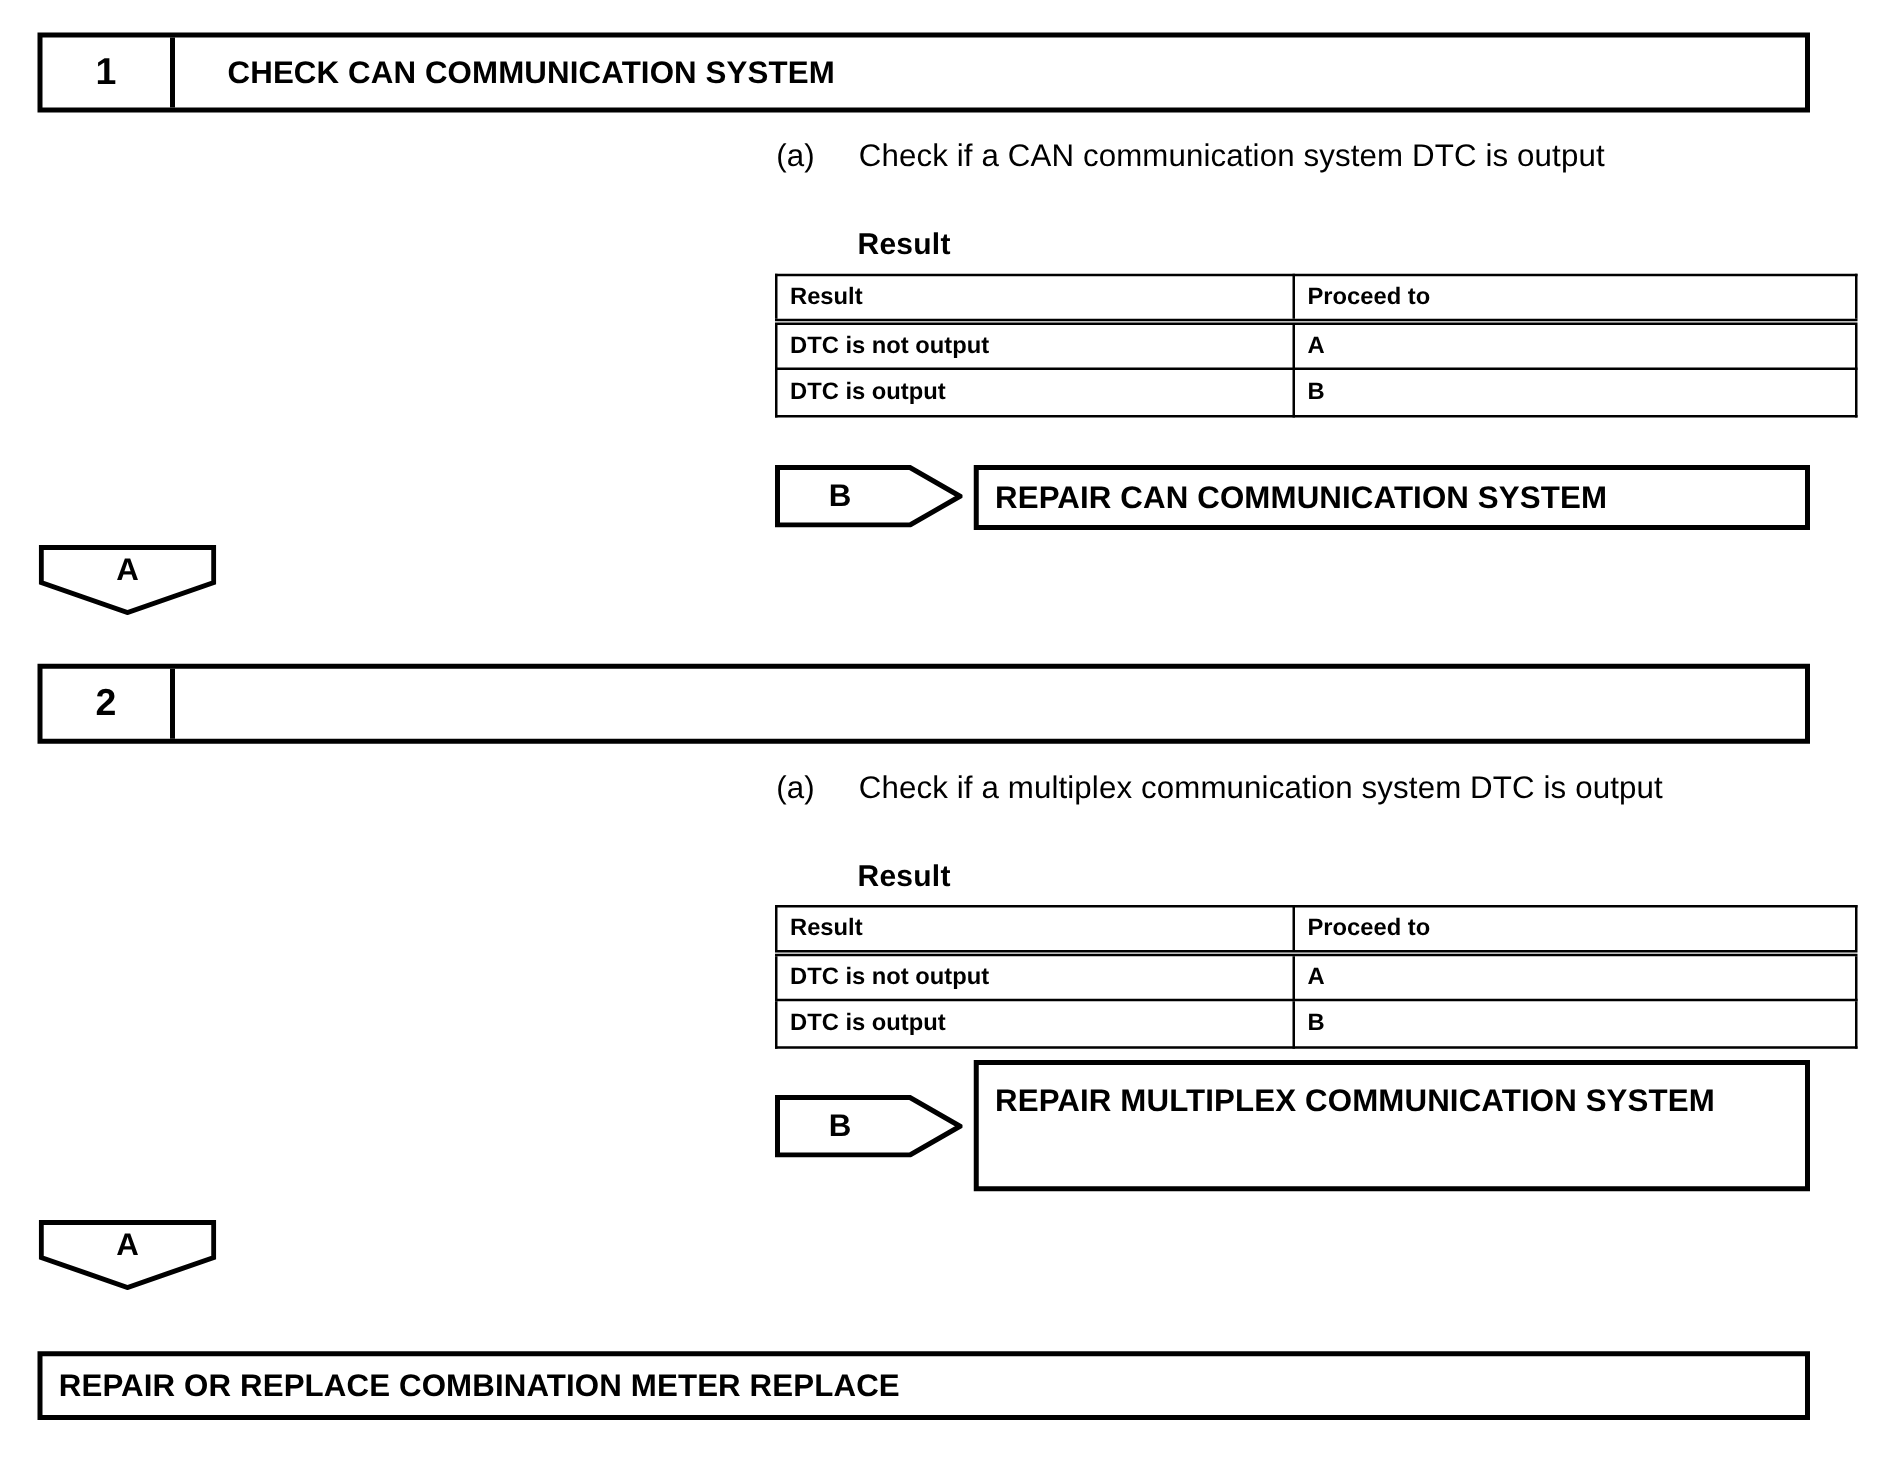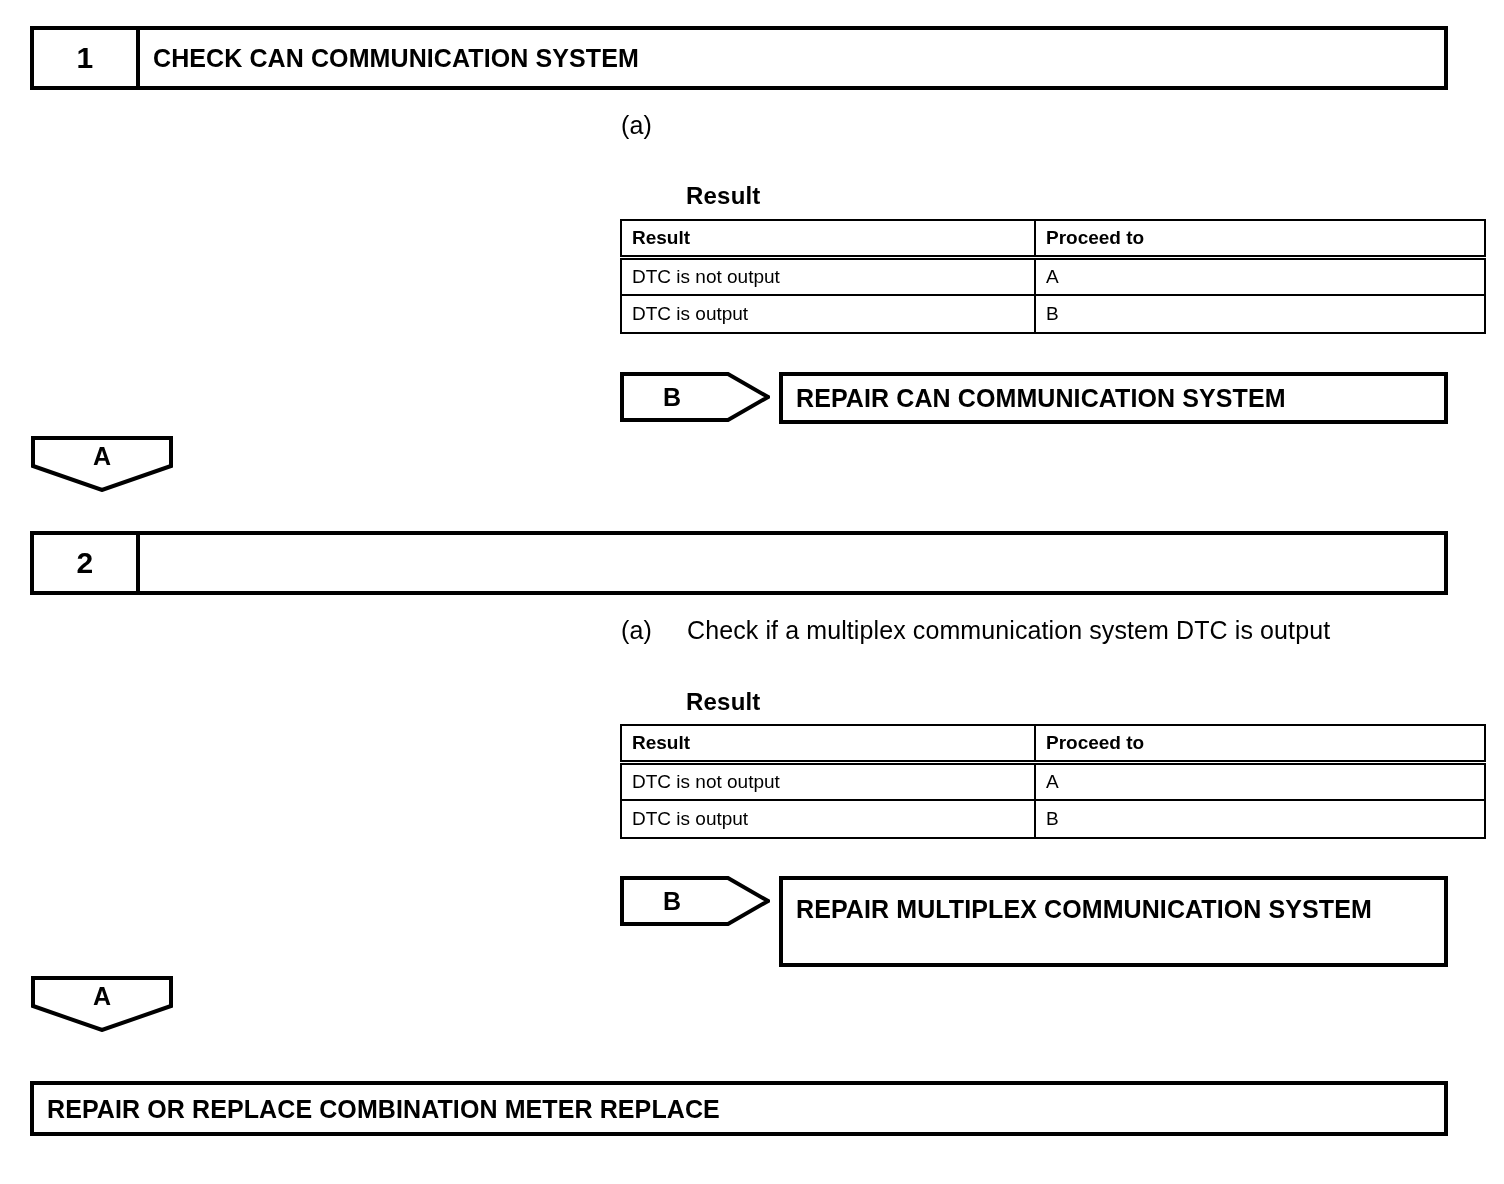--- a/index.html
+++ b/index.html
@@ -45,20 +45,21 @@
   }
   .step-title {
     flex: 1 1 auto;
     display: flex;
     align-items: center;
     padding-left: 13px;
     font-size: 25px;
     font-weight: bold;
     letter-spacing: 0.1px;
     white-space: nowrap;
+    margin-left: 29px;
   }
 
   
   .proc {
     position: absolute;
     display: flex;
     align-items: flex-start;
     font-size: 25px;
     line-height: 36px;
     letter-spacing: 0.1px;
@@ -83,21 +84,21 @@
   .res-table {
     position: absolute;
     border-collapse: collapse;
     background: #fff;
     table-layout: fixed;
   }
   .res-table th,
   .res-table td {
     border: 2px solid #000;
     font-size: 19px;
-    font-weight: normal;
+    font-weight: bold;
     text-align: left;
     vertical-align: middle;
     padding: 0 0 0 10px;
     box-sizing: border-box;
     height: 38px;
   }
   .res-table th {
     font-weight: bold;
     border-bottom: 5px double #000;
     height: 37px;
@@ -168,20 +169,21 @@
 
 <div class="canvas">
 
   <div class="step-header" style="left:30px; top:26px; width:1418px; height:64px;">
     <div class="step-number">1</div>
     <div class="step-title">CHECK CAN COMMUNICATION SYSTEM</div>
   </div>
 
   <div class="proc" style="left:621px; top:107px; width:820px;">
     <span class="proc-marker">(a)</span>
+    <span class="proc-text">Check if a CAN communication system DTC is output</span>
   </div>
 
   <div class="result-caption" style="left:686px; top:182px;">Result</div>
 
   <table class="res-table" style="left:620px; top:219px; width:828px;">
     <thead>
       <tr>
         <th class="col-result">Result</th>
         <th class="col-proceed">Proceed to</th>
       </tr>
@@ -246,21 +248,21 @@
     </tbody>
   </table>
 
   <div class="conn-right" style="left:620px; top:876px;">
     <svg width="150" height="50" viewBox="0 0 150 50">
       <polygon points="2,2 108,2 148,25 108,48 2,48" fill="#ffffff" stroke="#000000" stroke-width="4" stroke-linejoin="miter"></polygon>
     </svg>
     <div class="lbl">B</div>
   </div>
 
-  <div class="action-box two-line" style="left:779px; top:876px; width:669px; height:91px;">
+  <div class="action-box two-line" style="left:779px; top:848px; width:669px; height:105px;">
     <span>REPAIR MULTIPLEX COMMUNICATION SYSTEM</span>
   </div>
 
   <div class="conn-down" style="left:31px; top:976px;">
     <svg width="142" height="56" viewBox="0 0 142 56">
       <polygon points="2,2 140,2 140,30 71,54 2,30" fill="#ffffff" stroke="#000000" stroke-width="4" stroke-linejoin="miter"></polygon>
     </svg>
     <div class="lbl">A</div>
   </div>
 

